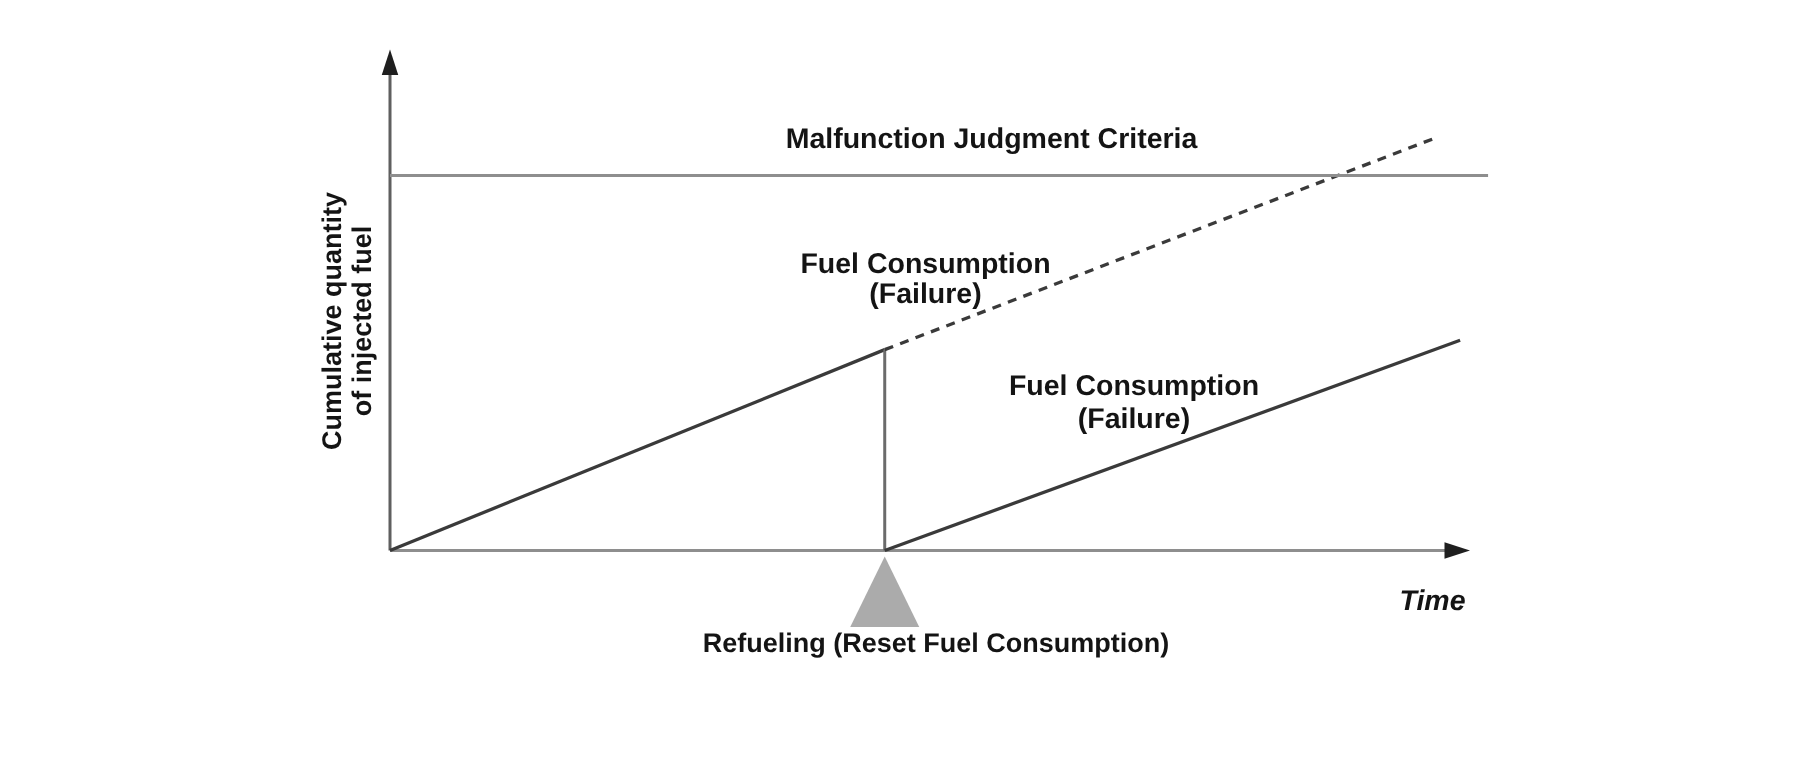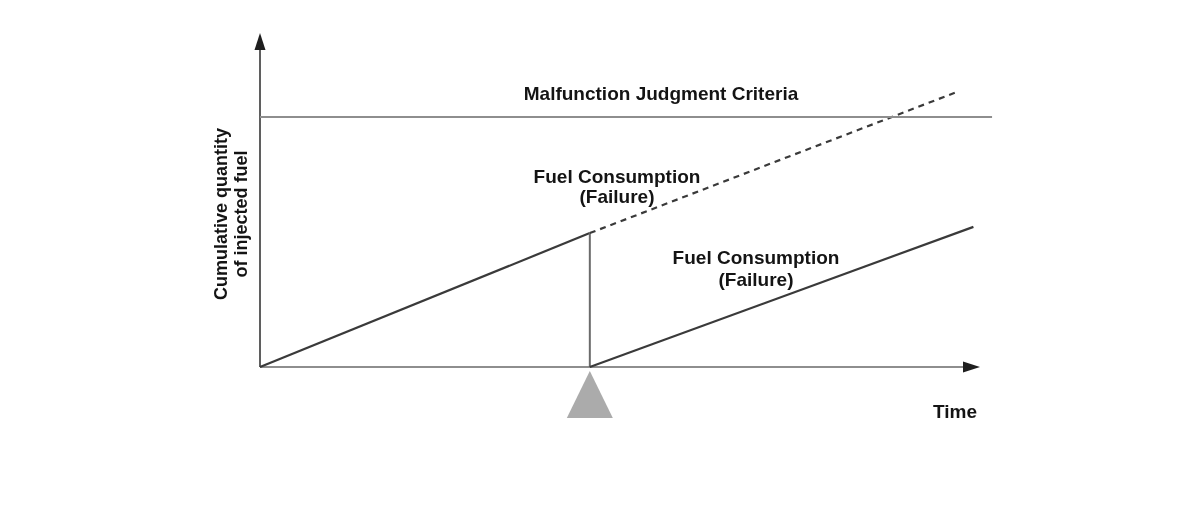--- a/index.html
+++ b/index.html
@@ -21,21 +21,21 @@
     color:#141414;
     text-align:center;
     white-space:nowrap;
     line-height:21px;
   }
   .lbl span{display:block;}
   .lbl-criteria{left:661px;top:93px;text-align:center;}
   .lbl-failure{left:617px;top:187px;line-height:20px;}
   .lbl-normal{left:756px;top:269px;line-height:22px;}
   .lbl-refueling{left:624px;top:429px;font-size:18px;}
-  .lbl-time{left:955px;top:411px;}
+  .lbl-time{left:955px;top:401px;font-style:italic;}
   .lbl-yaxis{
     left:231px;top:214px;
     transform:translate(-50%,-50%) rotate(-90deg);
     font-size:18px;
     line-height:20px;
   }
 </style>
 </head>
 <body>
 
@@ -58,20 +58,21 @@
   <div class="lbl lbl-failure">
     <span>Fuel Consumption</span>
     <span>(Failure)</span>
   </div>
 
   <div class="lbl lbl-normal">
     <span>Fuel Consumption</span>
     <span>(Failure)</span>
   </div>
 
+  <div class="lbl lbl-refueling">Refueling (Reset Fuel Consumption)</div>
 
   <div class="lbl lbl-time">Time</div>
 
   <div class="lbl lbl-yaxis">
     <span>Cumulative quantity</span>
     <span>of injected fuel</span>
   </div>
 </div>
 
 </body></html>

